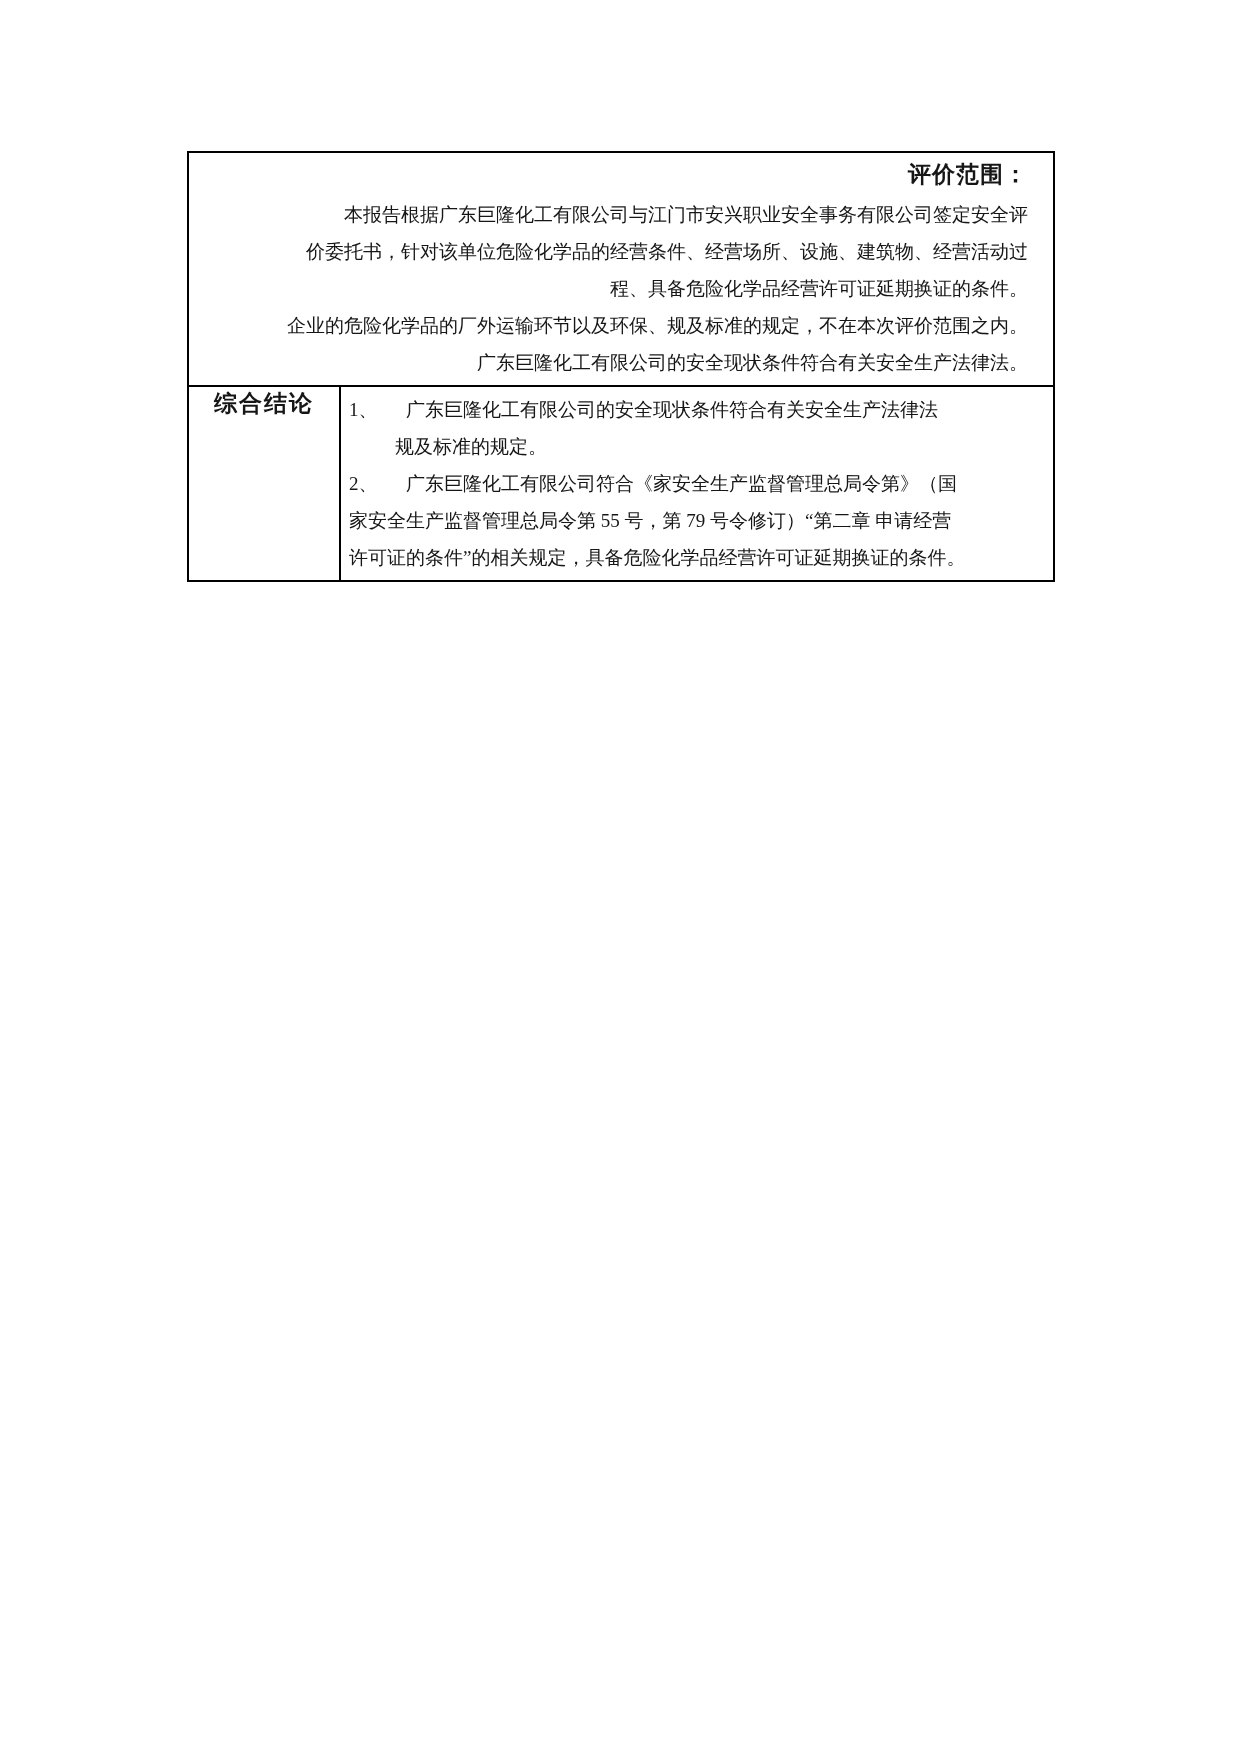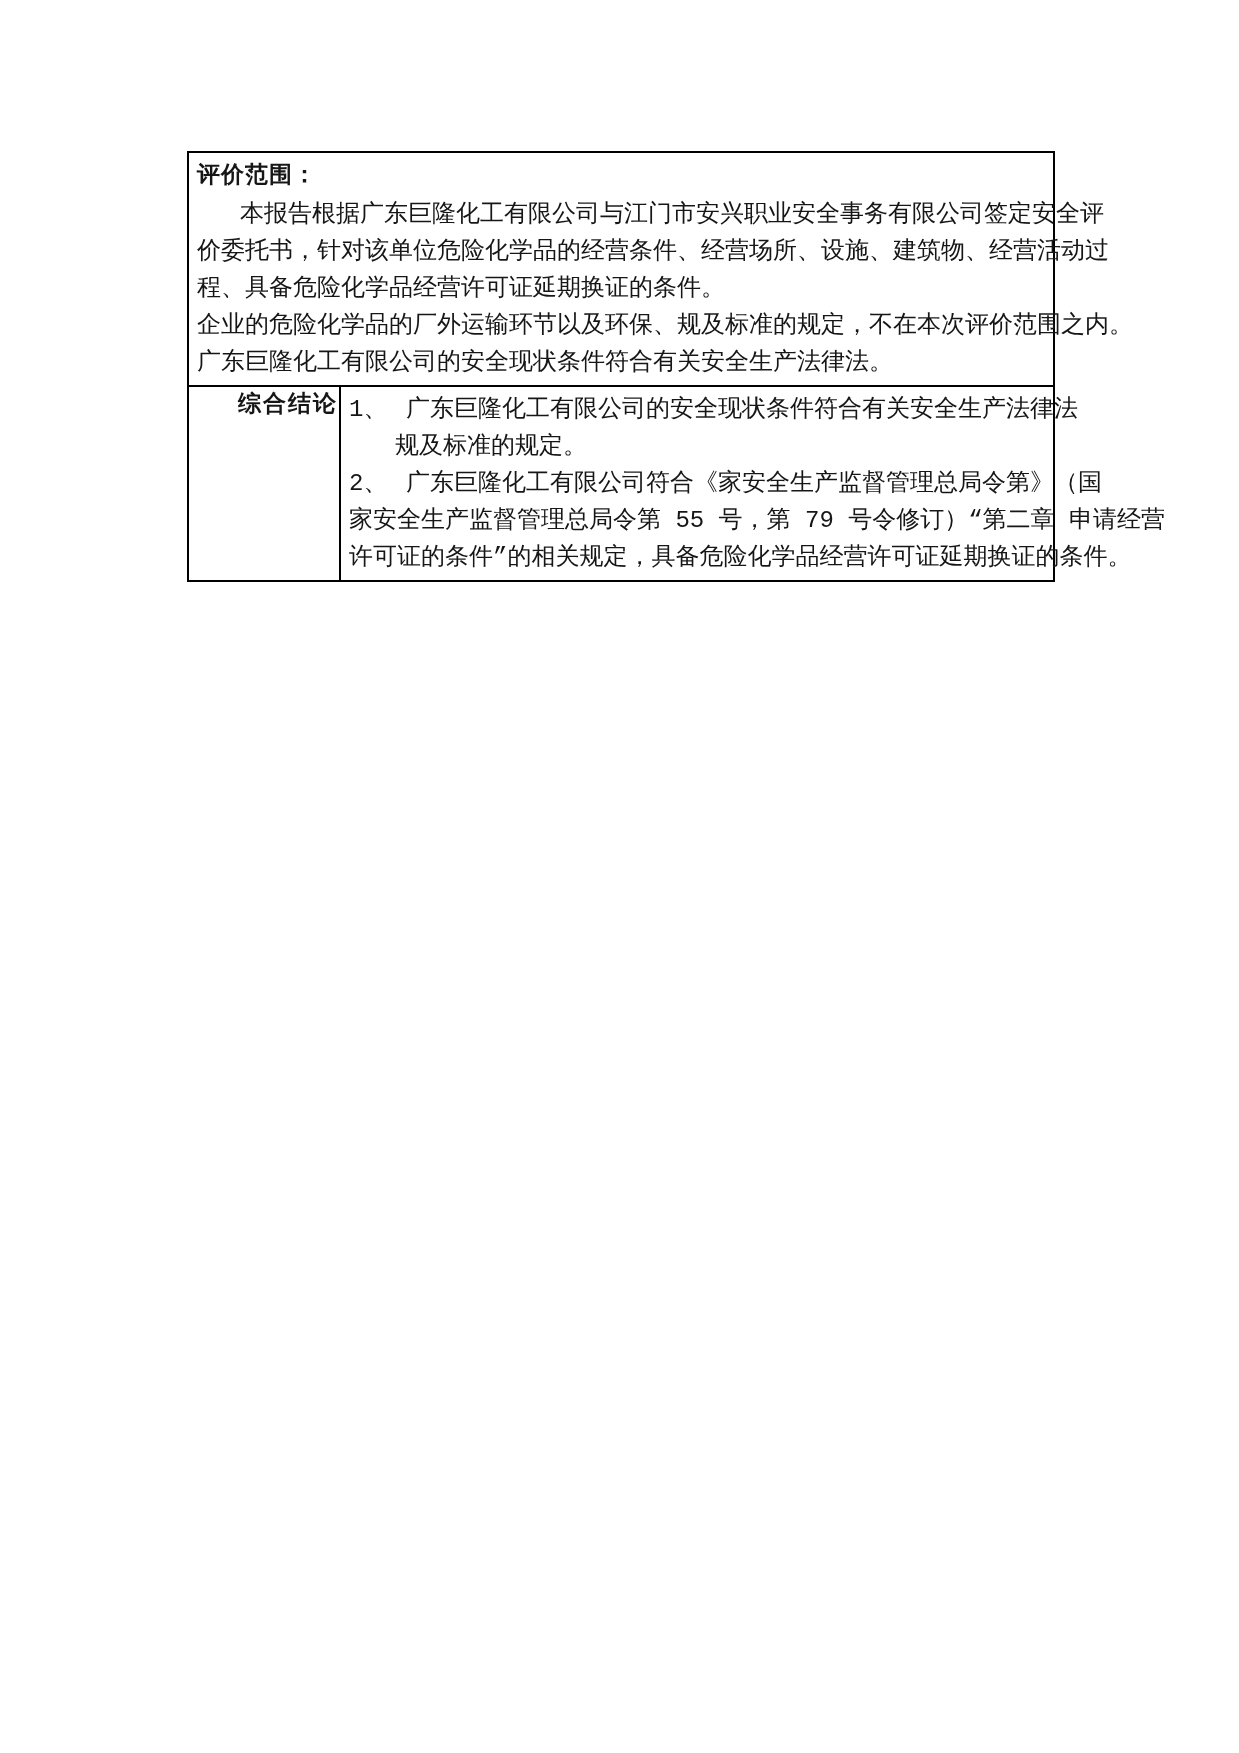--- a/index.html
+++ b/index.html
@@ -25,50 +25,49 @@
     color: #161616;
   }
   table.doc-table td {
     border: 2px solid #000000;
     vertical-align: top;
     background: #ffffff;
   }
   .scope-cell {
     height: 222px;
     padding: 6px 25px 4px 8px;
+    text-align: right;
   }
   .cell-title {
     font-weight: bold;
     font-size: 23px;
     line-height: 32px;
     letter-spacing: 1px;
   }
   .line {
-    font-size: 24px;
+    font-size: 19px;
     line-height: 37px;
     white-space: nowrap;
-    font-family: Liberation Mono, monospace;
   }
   .para-first {
     margin-top: 5px;
   }
   .ti {
     padding-left: 43px;
   }
   .label-cell {
     width: 152px;
     height: 187px;
     text-align: center;
     vertical-align: middle;
   }
   .label-text {
     font-weight: bold;
     font-size: 23px;
     letter-spacing: 2px;
-    text-align: right;
   }
   .body-cell {
     width: 714px;
     padding: 4px 6px 4px 8px;
     margin-left: 36px;
   }
   .num {
     display: inline-block;
     width: 57px;
   }

